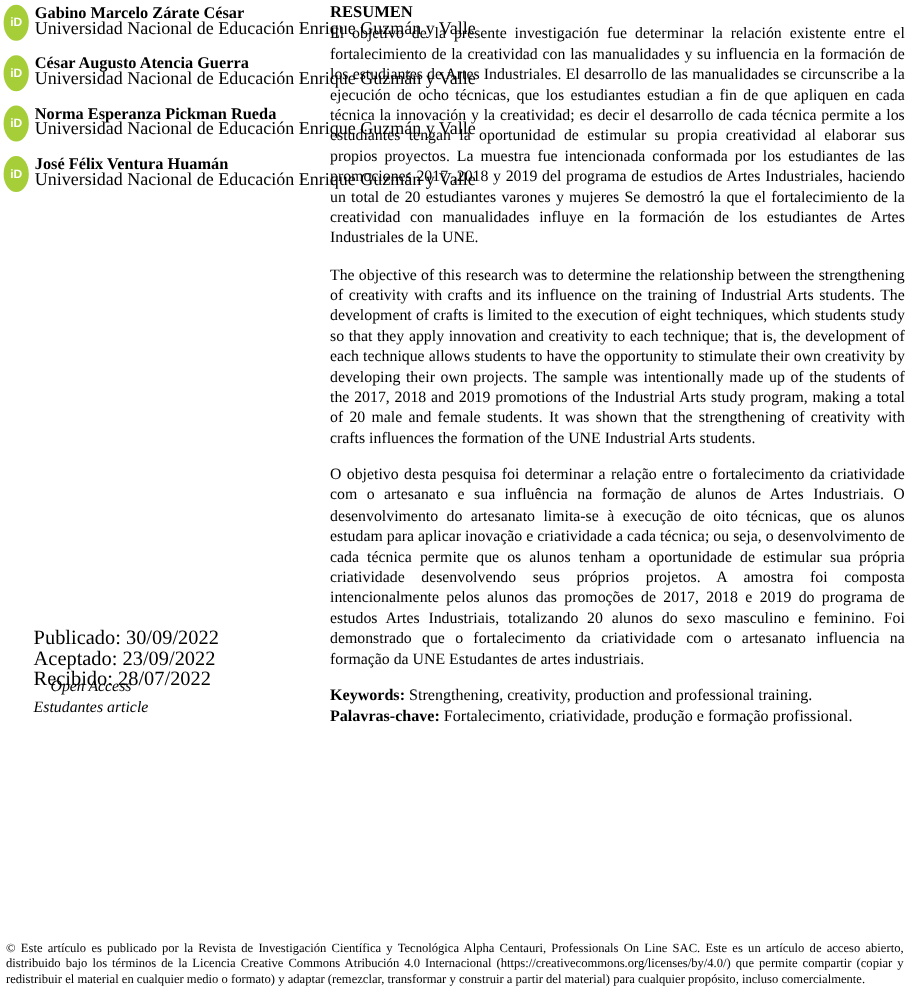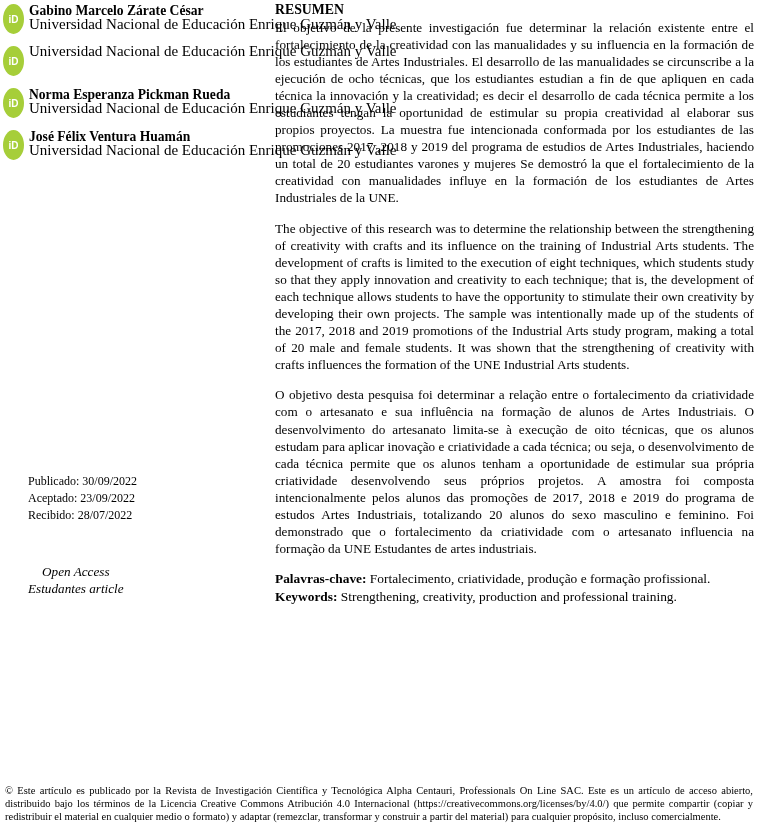--- a/index.html
+++ b/index.html
@@ -41,22 +41,22 @@
     line-height: 15px;
     white-space: nowrap;
   }
   .author-affil {
     font-size: 15px;
     line-height: 12.5px;
     white-space: nowrap;
   }
   .dates {
     position: absolute;
-    left: 28px; top: 473px;
-    font-size: 12px;
+    left: 28px; top: 523px;
+    font-size: 17px;
     line-height: 17.1px;
   }
   .meta {
     position: absolute;
     left: 28px; top: 563px;
     font-size: 13.2px;
     line-height: 17.1px;
     font-style: italic;
     text-align: center;
   }
@@ -111,20 +111,21 @@
           <span class="orcid">iD</span>
           <div class="author-text">
             <div class="author-name">Gabino Marcelo Zárate César</div>
             <div class="author-affil">Universidad Nacional de Educación Enrique Guzmán y Valle</div>
           </div>
         </div>
 
         <div class="author">
           <span class="orcid">iD</span>
           <div class="author-text">
+            <div class="author-name">César Augusto Atencia Guerra</div>
             <div class="author-affil">Universidad Nacional de Educación Enrique Guzmán y Valle</div>
           </div>
         </div>
 
         <div class="author">
           <span class="orcid">iD</span>
           <div class="author-text">
             <div class="author-name">Norma Esperanza Pickman Rueda</div>
             <div class="author-affil">Universidad Nacional de Educación Enrique Guzmán y Valle</div>
           </div>
@@ -161,22 +162,22 @@
 
       <section class="section">
         <p>The objective of this research was to determine the relationship between the strengthening of creativity with crafts and its influence on the training of Industrial Arts students. The development of crafts is limited to the execution of eight techniques, which students study so that they apply innovation and creativity to each technique; that is, the development of each technique allows students to have the opportunity to stimulate their own creativity by developing their own projects. The sample was intentionally made up of the students of the 2017, 2018 and 2019 promotions of the Industrial Arts study program, making a total of 20 male and female students. It was shown that the strengthening of creativity with crafts influences the formation of the UNE Industrial Arts students.</p>
       </section>
 
       <section class="section">
         <p>O objetivo desta pesquisa foi determinar a relação entre o fortalecimento da criatividade com o artesanato e sua influência na formação de alunos de Artes Industriais. O desenvolvimento do artesanato limita-se à execução de oito técnicas, que os alunos estudam para aplicar inovação e criatividade a cada técnica; ou seja, o desenvolvimento de cada técnica permite que os alunos tenham a oportunidade de estimular sua própria criatividade desenvolvendo seus próprios projetos. A amostra foi composta intencionalmente pelos alunos das promoções de 2017, 2018 e 2019 do programa de estudos Artes Industriais, totalizando 20 alunos do sexo masculino e feminino. Foi demonstrado que o fortalecimento da criatividade com o artesanato influencia na formação da UNE Estudantes de artes industriais.</p>
       </section>
 
       <div class="keywords">
+        <p><b>Keywords:</b> <span>Strengthening, creativity, production and professional training.</span></p>
         <p><b>Palavras-chave:</b> <span>Fortalecimento, criatividade, produção e formação profissional.</span></p>
-        <p><b>Keywords:</b> <span>Strengthening, creativity, production and professional training.</span></p>
       </div>
 
     </main>
   </div>
 
   <footer class="license-footer">
     <p>© Este artículo es publicado por la Revista de Investigación Científica y Tecnológica Alpha Centauri, Professionals On Line SAC. Este es un artículo de acceso abierto, distribuido bajo los términos de la Licencia Creative Commons Atribución 4.0 Internacional (https://creativecommons.org/licenses/by/4.0/) que permite compartir (copiar y redistribuir el material en cualquier medio o formato) y adaptar (remezclar, transformar y construir a partir del material) para cualquier propósito, incluso comercialmente.</p>
   </footer>
 </div>
 

